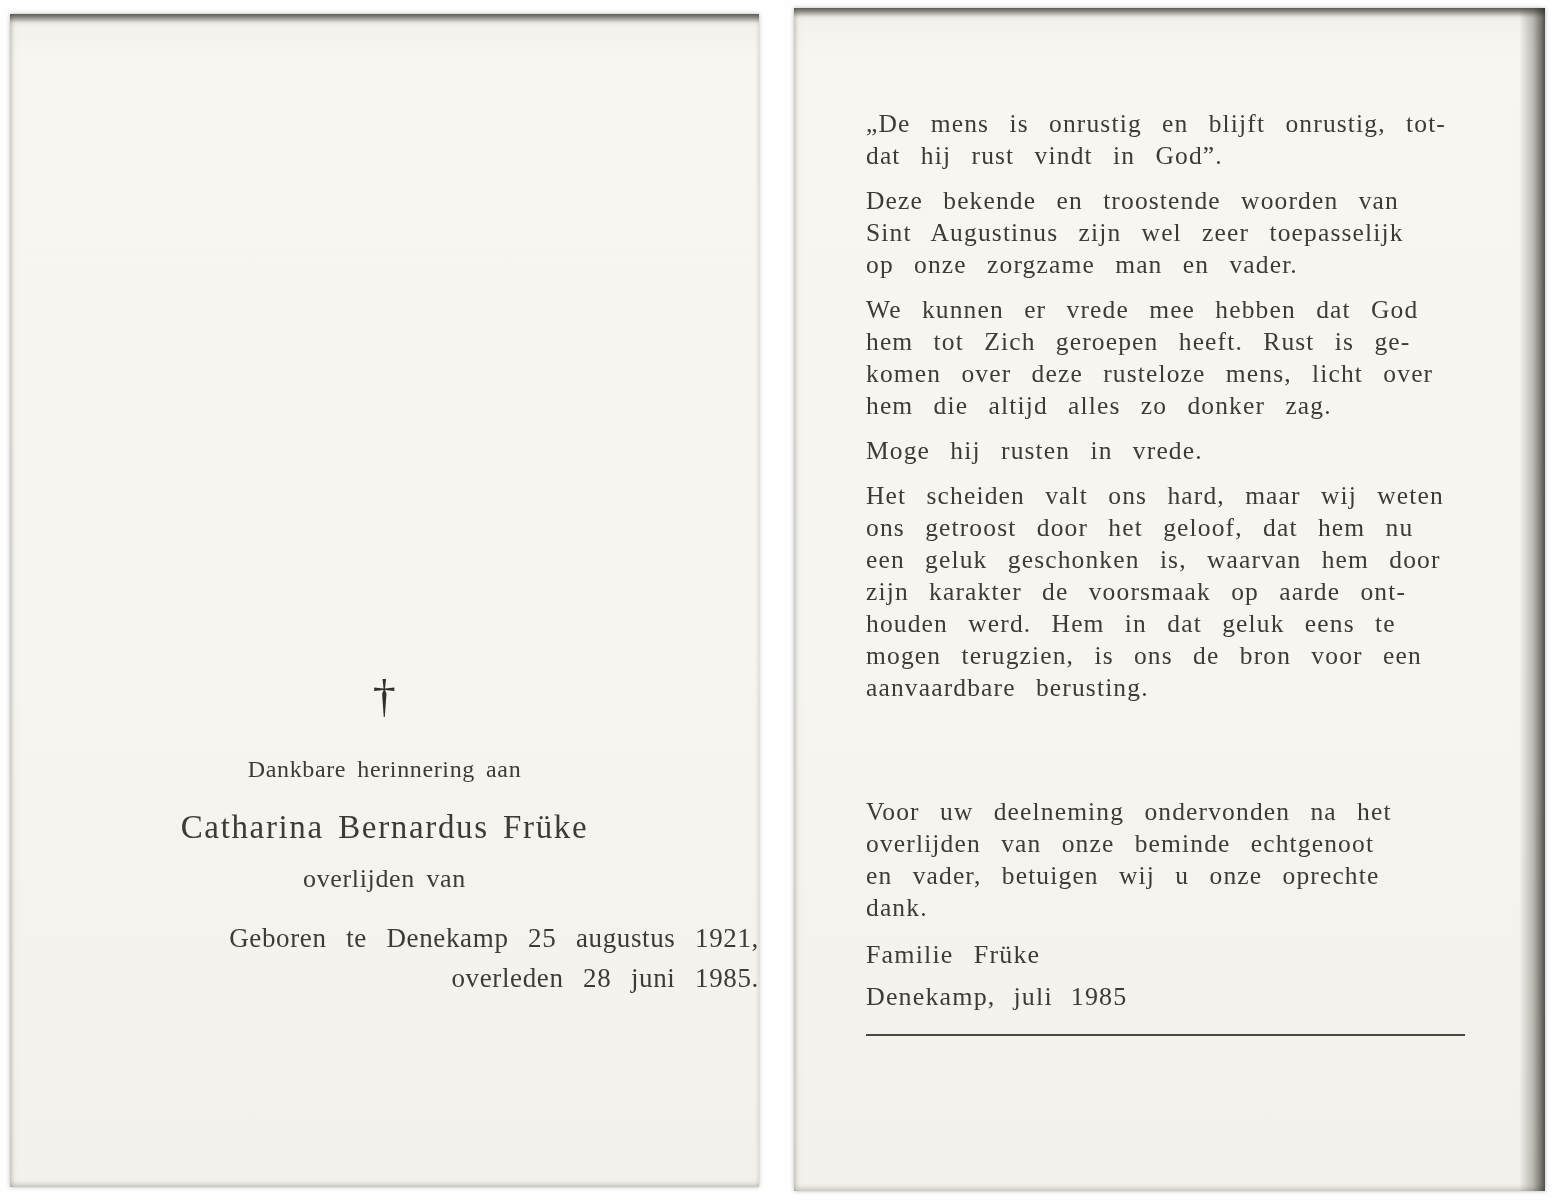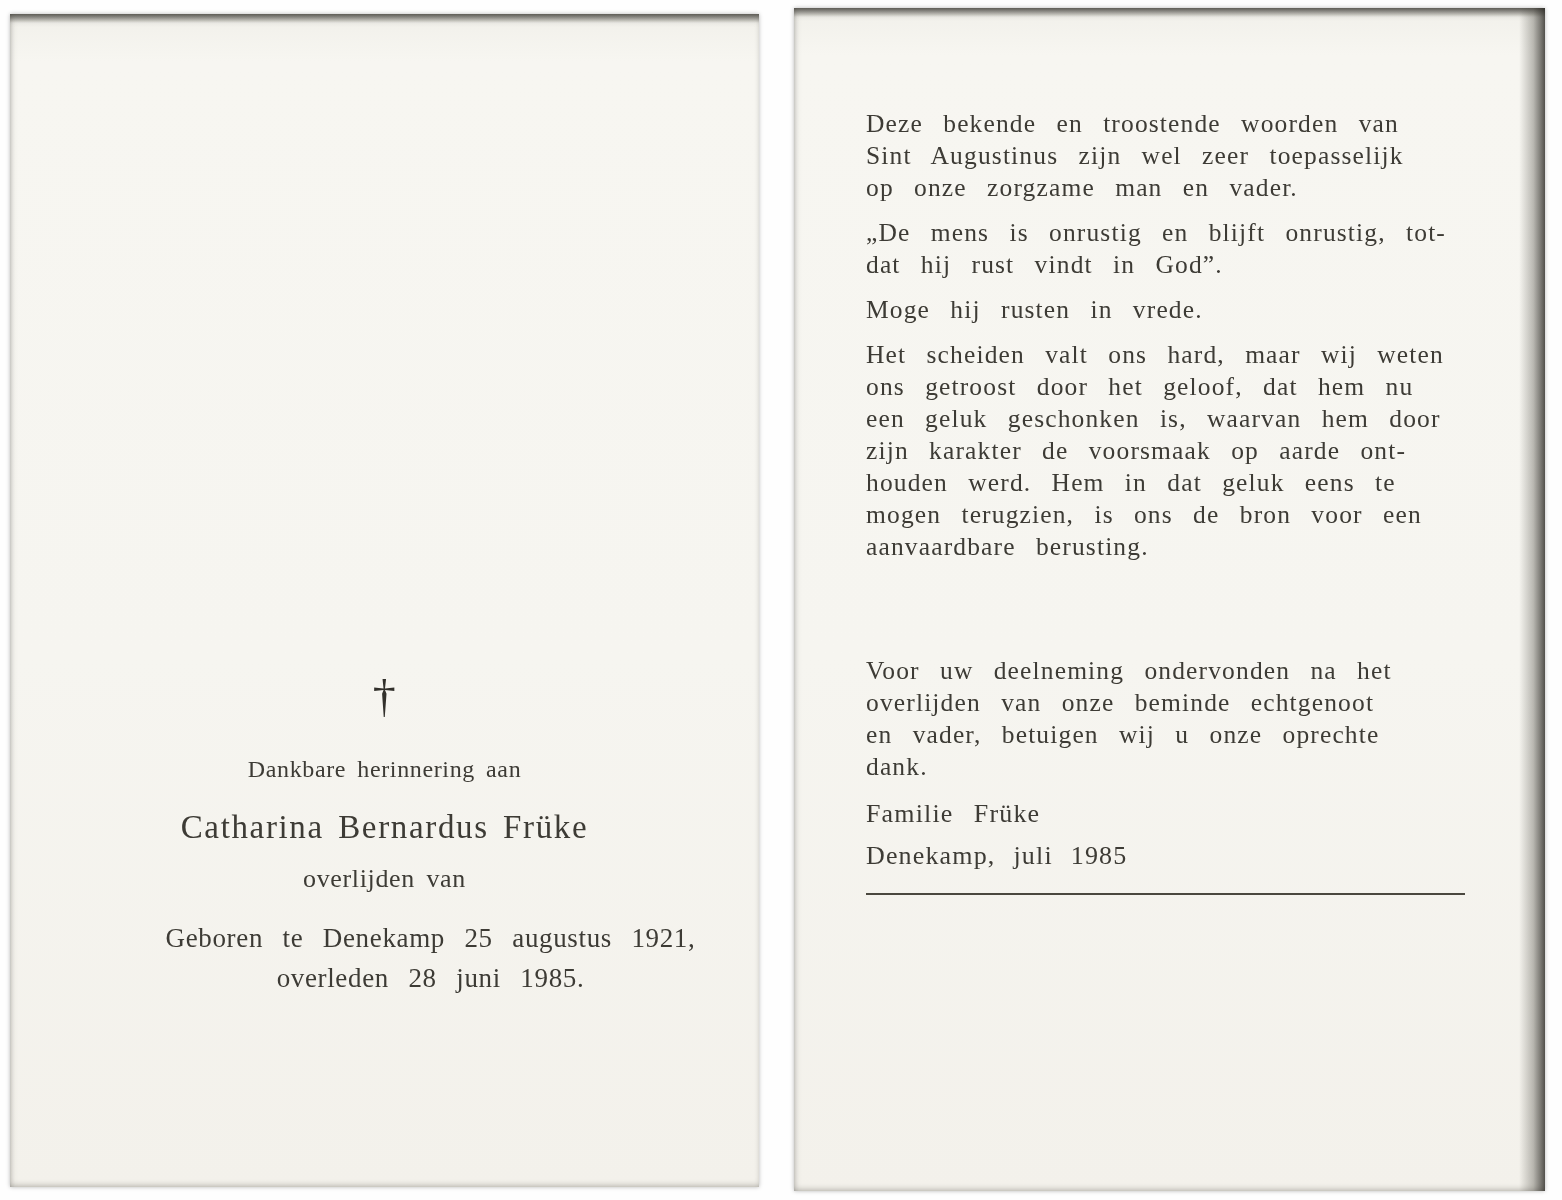--- a/index.html
+++ b/index.html
@@ -44,21 +44,21 @@
     letter-spacing: .04em;
     word-spacing: .28em;
   }
   .cross { font-size: 46px; line-height: 1; color: #32302b; }
   .dedication { margin-top: 36px; font-size: 24px; }
   .name { margin-top: 26px; font-size: 33px; font-weight: normal; letter-spacing: .05em; }
   .relation { margin-top: 18px; font-size: 26px; }
   .spouse { margin-top: 16px; font-size: 27px; letter-spacing: .03em; }
   .dates {
     margin-top: 24px;
-    text-align: center;
+    text-align: right;
     padding-left: 92px;
     font-size: 27px;
     line-height: 40px;
     white-space: pre-line;
     word-spacing: .45em;
   }
 
   
   .back-content {
     padding: 100px 80px 0 72px;
@@ -97,25 +97,29 @@
       <p class="dedication">Dankbare herinnering aan</p>
       <h1 class="name">Catharina Bernardus Früke</h1>
       <p class="relation">overlijden van</p>
       <p class="dates">Geboren te Denekamp 25 augustus 1921,
 overleden 28 juni 1985.</p>
     </div>
   </div>
 
   <div class="page page-right">
     <div class="back-content">
+      <p class="para">„De mens is onrustig en blijft onrustig, tot-
+dat hij rust vindt in God”.</p>
       <p class="para">Deze bekende en troostende woorden van
 Sint Augustinus zijn wel zeer toepasselijk
 op onze zorgzame man en vader.</p>
-      <p class="para">„De mens is onrustig en blijft onrustig, tot-
-dat hij rust vindt in God”.</p>
+      <p class="para">We kunnen er vrede mee hebben dat God
+hem tot Zich geroepen heeft. Rust is ge-
+komen over deze rusteloze mens, licht over
+hem die altijd alles zo donker zag.</p>
       <p class="para">Moge hij rusten in vrede.</p>
       <p class="para">Het scheiden valt ons hard, maar wij weten
 ons getroost door het geloof, dat hem nu
 een geluk geschonken is, waarvan hem door
 zijn karakter de voorsmaak op aarde ont-
 houden werd. Hem in dat geluk eens te
 mogen terugzien, is ons de bron voor een
 aanvaardbare berusting.</p>
 
       <div class="thanks">

